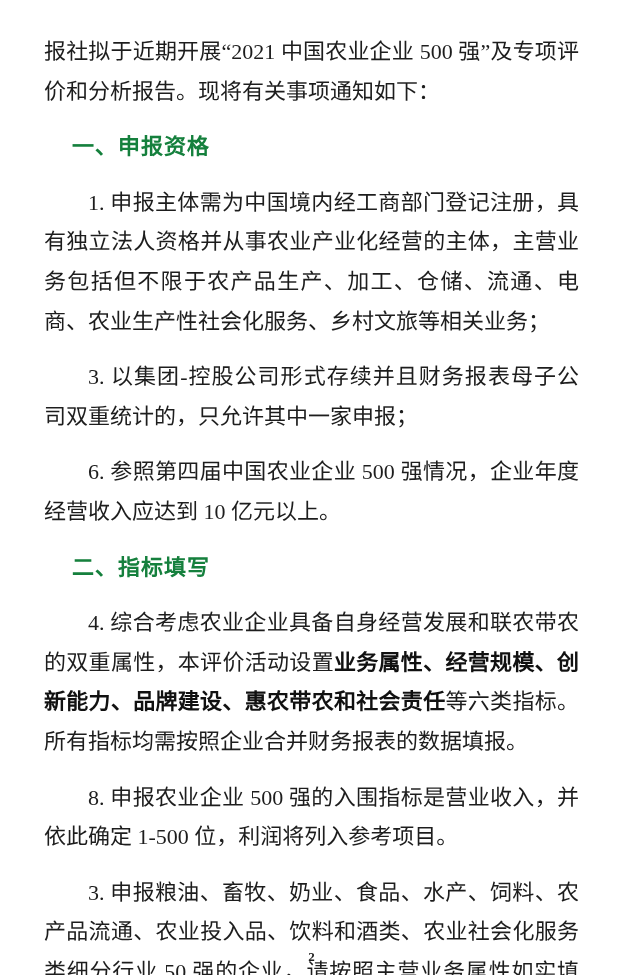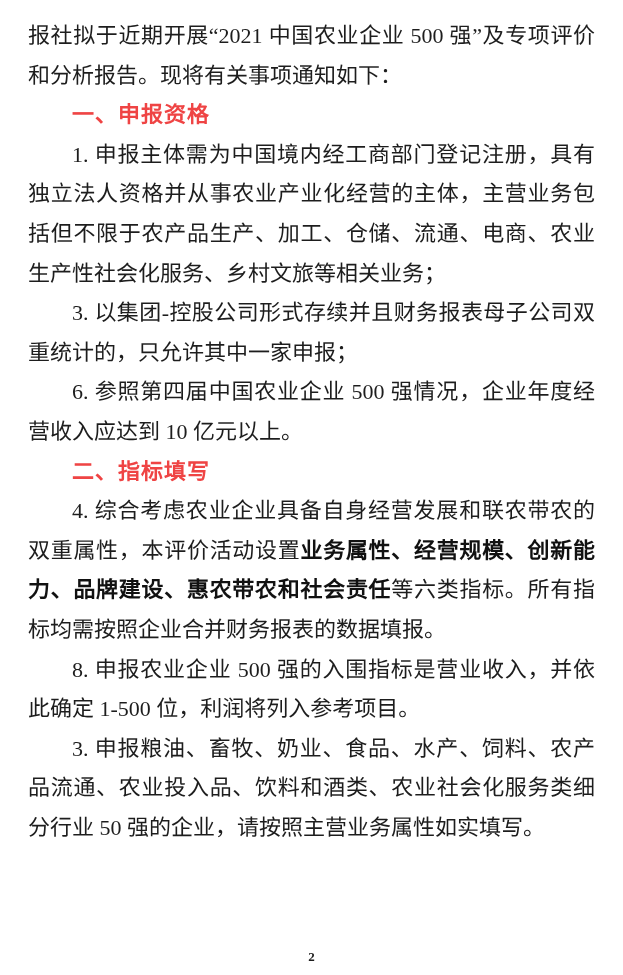--- a/index.html
+++ b/index.html
@@ -19,35 +19,35 @@
   }
   .content {
     font-family: "Liberation Serif", "DejaVu Serif", serif;
     font-size: 22px;
     line-height: 39.6px;
     text-align: justify;
     text-justify: inter-ideograph;
     color: #1d1d1d;
   }
   .para {
-    margin: 0;
+    margin: 16px;
     text-indent: 2em;
   }
   .para.no-indent {
     text-indent: 0;
   }
   .heading {
     margin: 0;
     text-indent: 2em;
     font-family: "Liberation Sans", "DejaVu Sans", sans-serif;
     font-weight: 700;
     font-size: 22px;
     line-height: 39.6px;
     letter-spacing: 1px;
-    color: #ef4444;
+    color: #15803d;
   }
   .bold-run {
     font-weight: 700;
     color: #111111;
   }
   .page-number {
     position: absolute;
     left: 0;
     right: 0;
     bottom: 10px;

